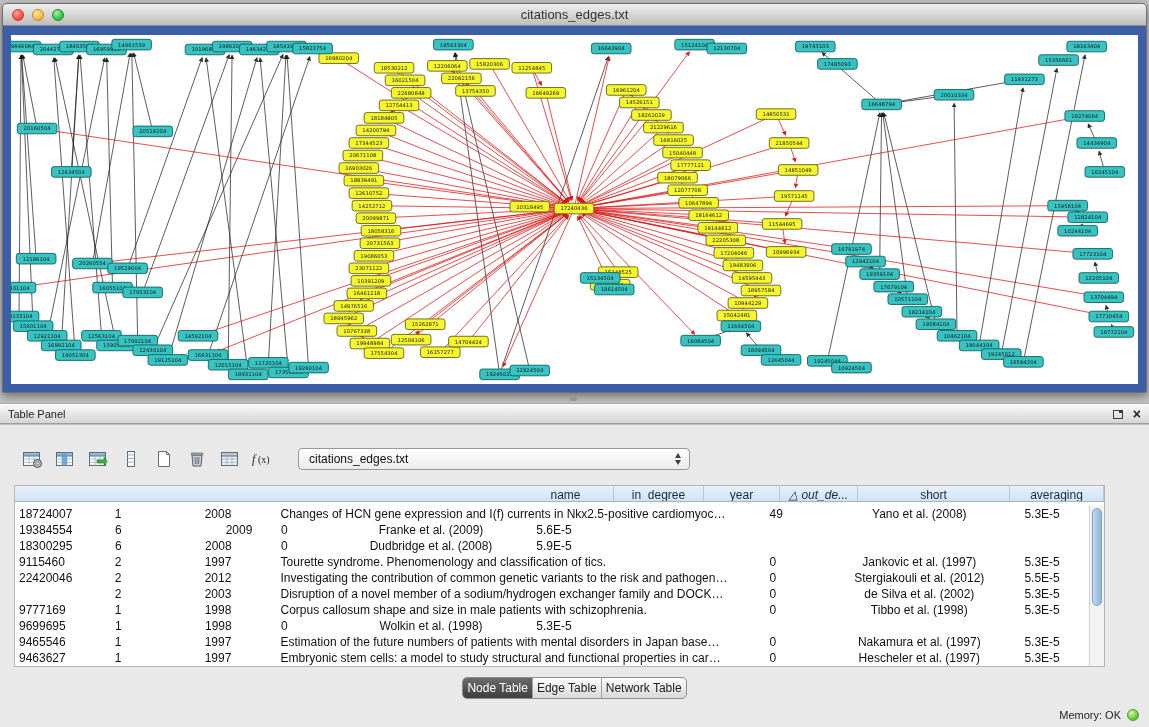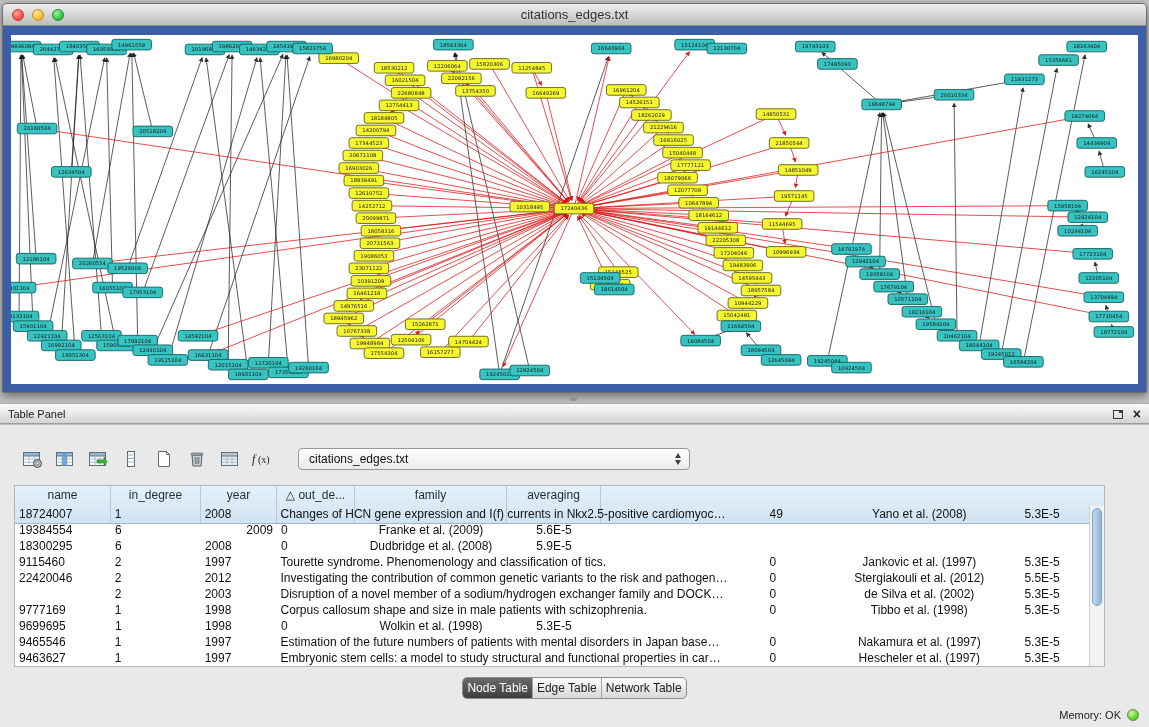--- a/index.html
+++ b/index.html
@@ -66,23 +66,23 @@
   }
   .arrows { position:absolute; right:8px; top:4px; }
   .arr-up { width:0; height:0; border-left:3.5px solid transparent; border-right:3.5px solid transparent;
             border-bottom:5px solid #3f3f3f; margin-bottom:2px; }
   .arr-dn { width:0; height:0; border-left:3.5px solid transparent; border-right:3.5px solid transparent;
             border-top:5px solid #3f3f3f; }
 
   
   .table { position:absolute; top:60px; left:14px; width:1091px; height:182px;
            background:#fff; border:1px solid #b5b5b5; }
-  .thead { display:flex; height:38px;
+  .thead { display:flex; height:16px;
            background:linear-gradient(#e7f1fa,#cfe3f3);
-           border-bottom:1px solid #9fb6ca; }
+           border-bottom:1px solid #9fb6ca;justify-content:flex-end; }
   .th { border-right:1px solid #b4c9dc; font-size:12px; color:#1c2b3a; text-align:center;
         line-height:19px; white-space:nowrap; overflow:hidden; }
   .tbody { position:absolute; top:20px; left:0; right:15px; bottom:0; overflow:hidden; }
   .tr { display:flex; height:16px; }
   .td { font-size:12px; line-height:16px; color:#111; padding:0 4px; white-space:nowrap; overflow:hidden; }
   .sbar { position:absolute; right:0; top:20px; bottom:0; width:15px; background:#f3f3f3; border-left:1px solid #cfcfcf; }
   .sthumb { position:absolute; left:2px; right:2px; top:2px; height:98px; border-radius:6px;
             background:linear-gradient(90deg,#c3d7ec,#8fb4dd); border:1px solid #7ea3c9; }
 
   
@@ -983,38 +983,38 @@
         <span class="arr-dn" style="display:block;"></span>
       </span>
     </div>
   </div>
 
   <div class="table">
     <div class="thead">
         <div class="th" style="width: 96px;">name</div>
         <div class="th" style="width: 90px;">in_degree</div>
         <div class="th" style="width: 76px;">year</div>
-        <div class="th" style="width: 78px;">△ out_de...</div>
-        <div class="th" style="width: 152px;">family</div>
+        <div class="th" style="width: 78px; font-style: italic;">△ out_de...</div>
+        <div class="th" style="width: 152px;">short</div>
         <div class="th" style="width: 94px;">averaging</div>
       </div>
     <div class="tbody">
         <div class="tr">
           <div class="td" style="width: 96px; text-align: left;">18724007</div>
           <div class="td" style="width: 90px; text-align: left;">1</div>
           <div class="td" style="width: 76px; text-align: left;">2008</div>
           <div class="td" style="width: 490px; text-align: left;">Changes of HCN gene expression and I(f) currents in Nkx2.5-positive cardiomyoc…</div>
           <div class="td" style="width: 78px; text-align: left;">49</div>
           <div class="td" style="width: 152px; text-align: center;">Yano et al. (2008)</div>
           <div class="td" style="width: 94px; text-align: center;">5.3E-5</div>
         </div>
         <div class="tr">
           <div class="td" style="width: 96px; text-align: left;">19384554</div>
           <div class="td" style="width: 90px; text-align: left;">6</div>
-          <div class="td" style="width: 76px; text-align: right;">2009</div>
+          <div class="td" style="width: 76px; text-align: center;">2009</div>
           <div class="td" style="width: 78px; text-align: left;">0</div>
           <div class="td" style="width: 152px; text-align: center;">Franke et al. (2009)</div>
           <div class="td" style="width: 94px; text-align: center;">5.6E-5</div>
         </div>
         <div class="tr">
           <div class="td" style="width: 96px; text-align: left;">18300295</div>
           <div class="td" style="width: 90px; text-align: left;">6</div>
           <div class="td" style="width: 76px; text-align: left;">2008</div>
           <div class="td" style="width: 78px; text-align: left;">0</div>
           <div class="td" style="width: 152px; text-align: center;">Dudbridge et al. (2008)</div>

